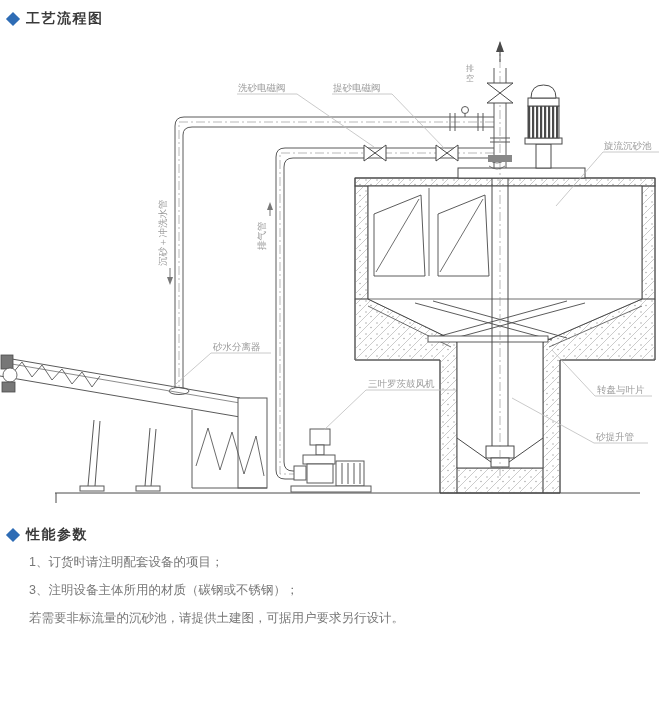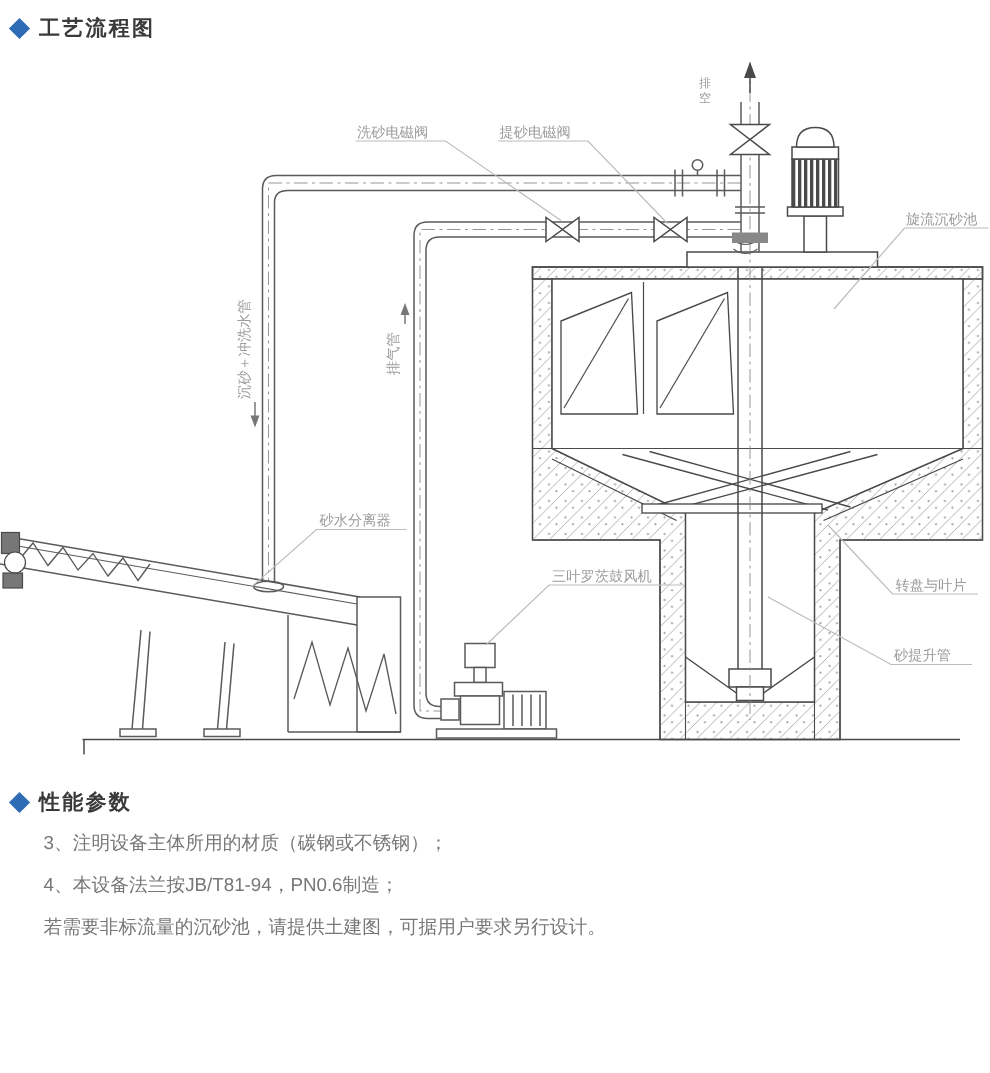--- a/index.html
+++ b/index.html
@@ -4,21 +4,21 @@
 <style>
   html,body{margin:0;padding:0;background:#fff;}
   .page{position:relative;width:660px;height:680px;background:#fff;overflow:hidden;
         font-family:"Liberation Sans",sans-serif;text-decoration:underline;}
   .sec-header{position:absolute;left:8px;display:flex;align-items:center;gap:8px;}
   .diamond{width:10px;height:10px;background:#2e6cb5;transform:rotate(45deg);flex:0 0 auto;}
   .sec-title{font-size:14px;font-weight:600;color:#3a3a3a;letter-spacing:1.5px;}
   #hdr1{top:10px;}
   #hdr2{top:526px;}
   svg{position:absolute;top:0;left:0;}
-  .vent-label{position:absolute;left:466px;top:51px;width:10px;font-size:8px;line-height:1.2;
+  .vent-label{position:absolute;left:466px;top:64px;width:10px;font-size:8px;line-height:1.2;
               color:#999;word-break:break-all;}
   .params{position:absolute;top:553px;left:29px;right:8px;}
   .param{font-size:12.5px;line-height:18px;color:#777;margin:0 0 9.8px 0;white-space:nowrap;}
   text{font-family:"Liberation Sans",sans-serif;}
 </style>
 </head>
 <body>
 
 <div class="page">
 
@@ -213,18 +213,18 @@
   </svg>
 
   <div class="vent-label">排空</div>
 
   <div class="sec-header" id="hdr2">
     <span class="diamond"></span>
     <span class="sec-title">性能参数</span>
   </div>
 
   <div class="params">
+    <div class="param">1、订货时请注明配套设备的项目；</div>
     <div class="param">3、注明设备主体所用的材质（碳钢或不锈钢）；</div>
-    <div class="param">4、本设备法兰按JB/T81-94，PN0.6制造；</div>
     <div class="param">若需要非标流量的沉砂池，请提供土建图，可据用户要求另行设计。</div>
   </div>
 
 </div>
 
 </body></html>

